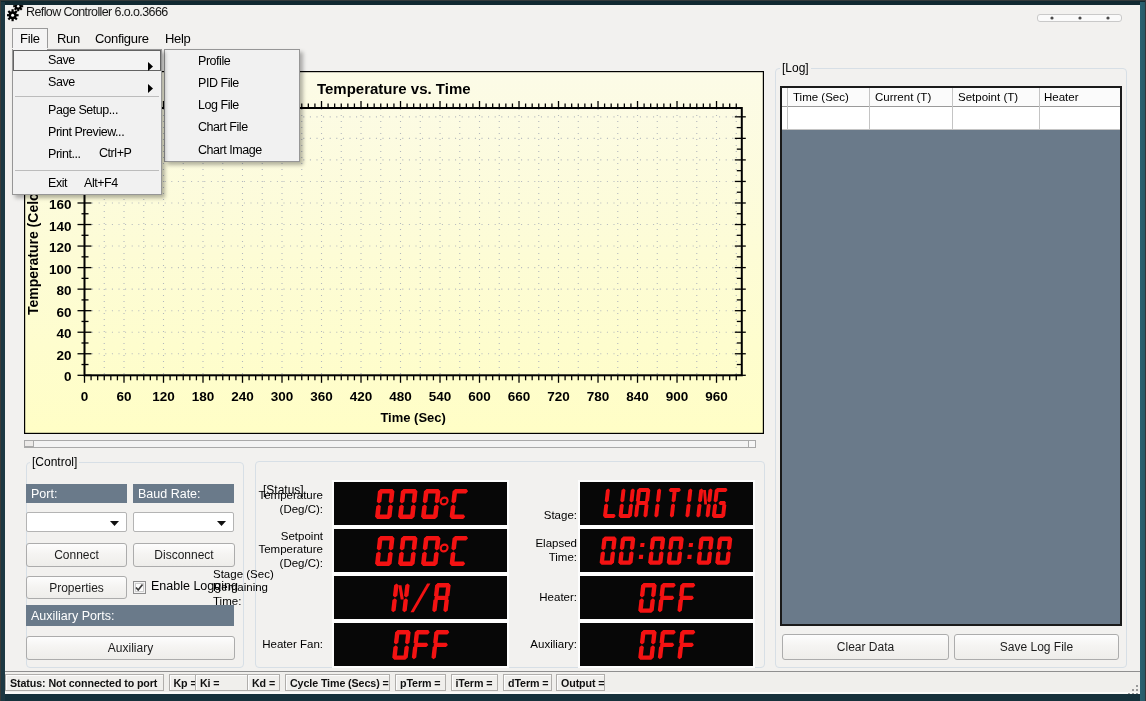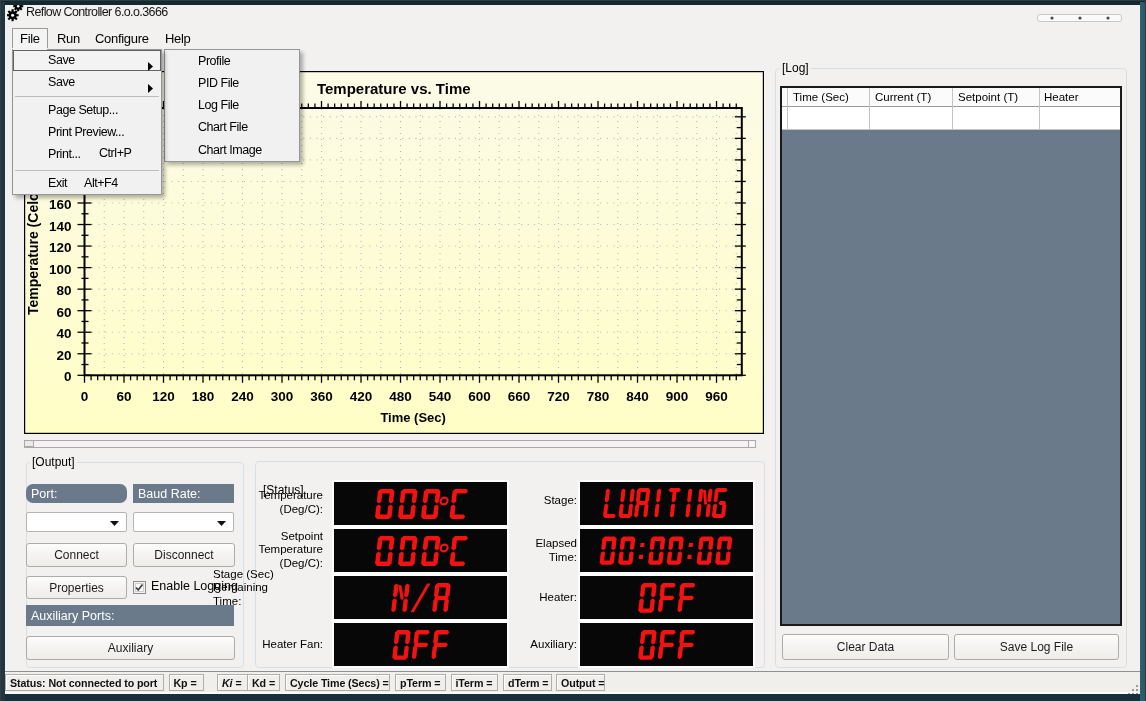--- a/index.html
+++ b/index.html
@@ -385,26 +385,26 @@
       <text x="47.50" y="51.83" text-anchor="end">240</text>
     </g>
     <text x="389.15" y="351.30" text-anchor="middle" font-size="13" font-weight="bold">Time (Sec)</text>
     <text transform="translate(13.5,170.65) rotate(-90)" text-anchor="middle" font-size="14" font-weight="bold">Temperature (Celcius)</text>
     <text x="369.75" y="23" text-anchor="middle" font-size="15" font-weight="bold">Temperature vs. Time</text>
   </svg>
 <div style="position:absolute;left:24px;top:440px;width:732px;height:8px;background:#f3f3f3;border:1px solid #a9a9a9;"></div>
 <div style="position:absolute;left:25px;top:441px;width:9px;height:6px;background:#eceae8;border:1px solid #a9a9a9;border-top:none;border-left:none;"></div>
 <div style="position:absolute;left:748px;top:440px;width:8px;height:8px;background:#f6f6f6;border:1px solid #a9a9a9;"></div>
 <div class="gb" style="left:26px;top:462px;width:218px;height:206px;"></div>
-<div class="gbl" style="left:30px;top:455px;">[Output]</div>
+<div class="gbl" style="left:30px;top:455px;">[Control]</div>
 <div class="gb" style="left:255px;top:461px;width:510px;height:207px;"></div>
 <div class="gbl" style="left:261px;top:455px;margin-top:28px;">[Status]</div>
 <div class="gb" style="left:775px;top:68px;width:352px;height:600px;"></div>
 <div class="gbl" style="left:780px;top:61px;">[Log]</div>
-<div class="bar" style="left:26px;top:484px;width:101px;height:19px;border-radius:7px;">Port:</div>
+<div class="bar" style="left:26px;top:484px;width:101px;height:19px;">Port:</div>
 <div class="bar" style="left:133px;top:484px;width:101px;height:19px;">Baud Rate:</div>
 <div class="combo" style="left:26px;top:512px;width:101px;height:20px;">
     <svg width="9" height="5" style="position:absolute;right:7px;top:8px">
       <polygon points="0,0 9,0 4.5,5" fill="#111"></polygon>
     </svg>
   </div>
 <div class="combo" style="left:133px;top:512px;width:101px;height:20px;">
     <svg width="9" height="5" style="position:absolute;right:7px;top:8px">
       <polygon points="0,0 9,0 4.5,5" fill="#111"></polygon>
     </svg>
@@ -414,21 +414,21 @@
 <div class="btn" style="left:26px;top:576px;width:101px;height:23px;">Properties</div>
 <div style="position:absolute;left:133px;top:580px;width:13px;height:13px;"><svg width="13" height="13">
       <rect x="0.5" y="0.5" width="12" height="12" fill="#f3f3f3" stroke="#8e8e8e"></rect>
       <rect x="2.5" y="2.5" width="8" height="8" fill="#fdfdfd" stroke="#cfcfcf"></rect>
       <path d="M3 6.5 L5.2 9 L9.5 3.5" fill="none" stroke="#3c3c3c" stroke-width="1.7"></path>
     </svg></div>
 <div style="position:absolute;left:151px;top:579px;font-size:12.5px;color:#000;">Enable Logging</div>
 <div class="bar" style="left:26px;top:605px;width:208px;height:21px;">Auxiliary Ports:</div>
 <div class="btn" style="left:26px;top:636px;width:209px;height:24px;">Auxiliary</div>
 <div style="position:absolute;left:213px;top:489.1px;width:110px;text-align:right;font-size:11.5px;color:#000;line-height:13.4px;">Temperature<br>(Deg/C):</div>
-<div style="position:absolute;left:467px;top:494px;width:110px;text-align:right;font-size:11.5px;color:#000;line-height:13.4px;">Stage:</div>
+<div style="position:absolute;left:467px;top:509px;width:110px;text-align:right;font-size:11.5px;color:#000;line-height:13.4px;">Stage:</div>
 <div style="position:absolute;left:213px;top:529.9px;width:110px;text-align:right;font-size:11.5px;color:#000;line-height:13.4px;">Setpoint<br>Temperature<br>(Deg/C):</div>
 <div style="position:absolute;left:467px;top:537.1px;width:110px;text-align:right;font-size:11.5px;color:#000;line-height:13.4px;">Elapsed<br>Time:</div>
 <div style="position:absolute;left:213px;top:568px;width:110px;text-align:left;font-size:11.5px;color:#000;line-height:13.4px;">Stage (Sec)<br>Remaining<br>Time:</div>
 <div style="position:absolute;left:467px;top:590.8px;width:110px;text-align:right;font-size:11.5px;color:#000;line-height:13.4px;">Heater:</div>
 <div style="position:absolute;left:213px;top:637.8px;width:110px;text-align:right;font-size:11.5px;color:#000;line-height:13.4px;">Heater Fan:</div>
 <div style="position:absolute;left:467px;top:637.8px;width:110px;text-align:right;font-size:11.5px;color:#000;line-height:13.4px;">Auxiliary:</div>
 <div style="position:absolute;left:333.5px;top:481.6px;width:173px;height:43.6px;background:#070707;box-shadow:0 0 0 2px #fdfdfd;">
     <svg width="173" height="43.6" style="position:absolute;left:0;top:0">
       <g transform="translate(4.216,0) skewX(-6.5)">
         <g transform="translate(40.80,7.00)">
@@ -736,21 +736,21 @@
 <div style="position:absolute;left:875px;top:91px;font-size:11.5px;color:#000;">Current (T)</div>
 <div style="position:absolute;left:958px;top:91px;font-size:11.5px;color:#000;">Setpoint (T)</div>
 <div style="position:absolute;left:1044px;top:91px;font-size:11.5px;color:#000;">Heater</div>
 <div class="btn" style="left:782px;top:634px;width:167px;height:26px;">Clear Data</div>
 <div class="btn" style="left:954px;top:634px;width:165px;height:26px;">Save Log File</div>
 <div style="position:absolute;left:0px;top:671px;width:1146px;height:1px;background:#8f8f8f;"></div>
 <div style="position:absolute;left:0px;top:672px;width:1146px;height:20px;background:#f0efec;"></div>
 <div style="position:absolute;left:0px;top:692px;width:1146px;height:2px;background:#fafaf8;"></div>
 <div class="sp" style="left:5px;width:159px;">Status: Not connected to port</div>
 <div class="sp" style="left:168.5px;width:35.5px;">Kp =</div>
-<div class="sp" style="left:217px;width:53px;font-style:italic;">Ki =</div>
+<div class="sp" style="left:195px;width:53px;">Ki =</div>
 <div class="sp" style="left:247px;width:33px;">Kd =</div>
 <div class="sp" style="left:285px;width:105px;">Cycle Time (Secs) =</div>
 <div class="sp" style="left:395px;width:51px;">pTerm =</div>
 <div class="sp" style="left:450.5px;width:47.5px;">iTerm =</div>
 <div class="sp" style="left:503px;width:48.5px;">dTerm =</div>
 <div class="sp" style="left:556px;width:49px;">Output =</div>
 <div style="position:absolute;left:1128px;top:681px;width:10px;height:10px;"><svg width="10" height="10">
       <rect x="8" y="0" width="2" height="2" fill="#9a9a9a"></rect>
       <rect x="8" y="4" width="2" height="2" fill="#9a9a9a"></rect>
       <rect x="8" y="8" width="2" height="2" fill="#9a9a9a"></rect>

